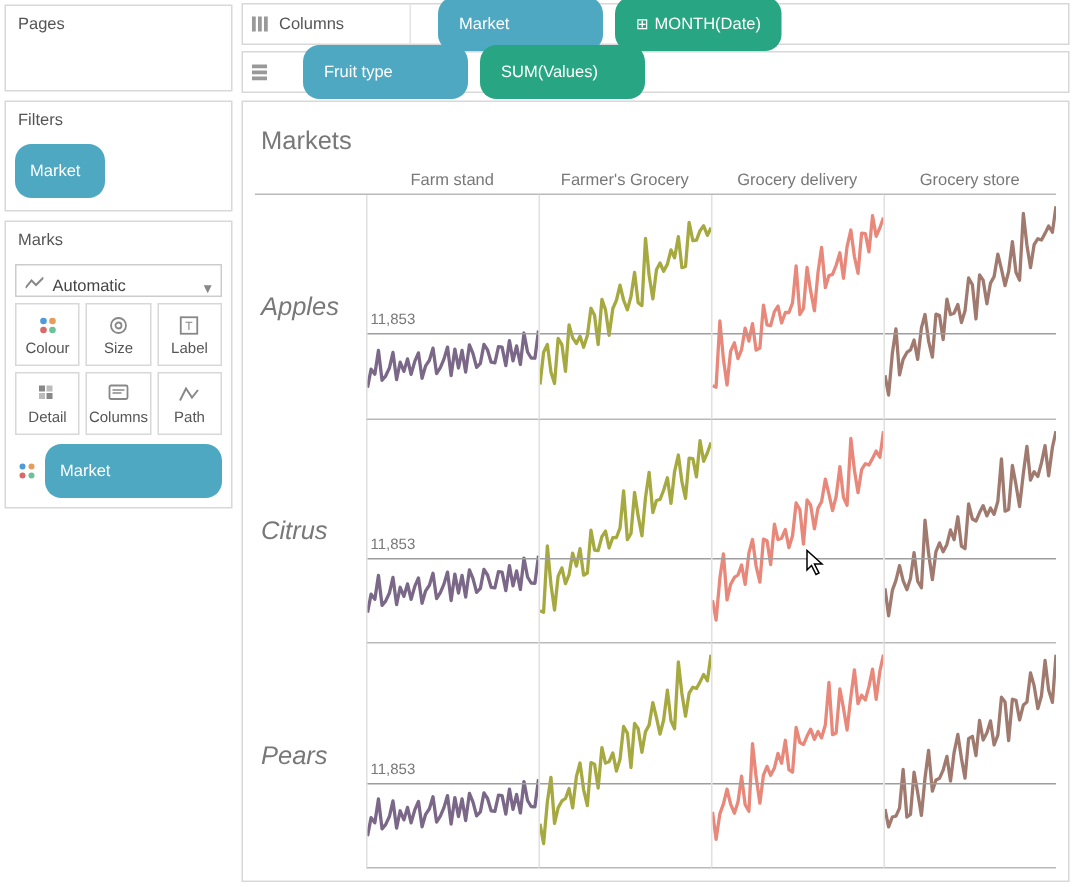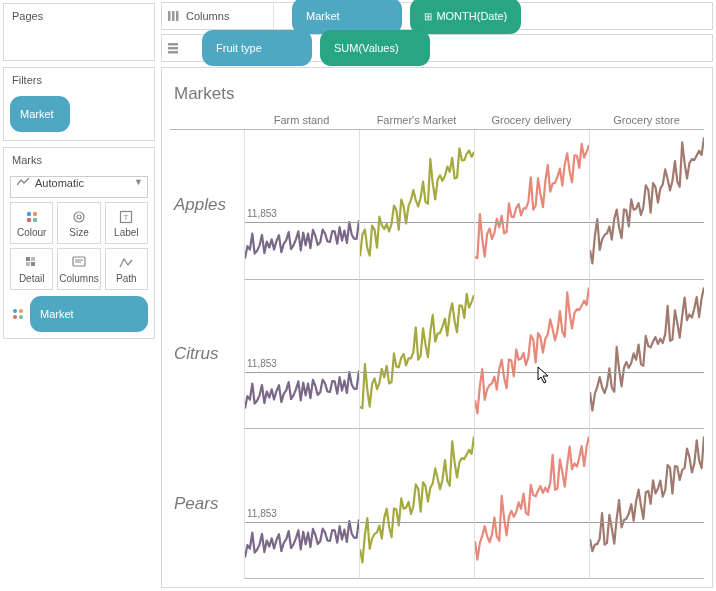--- a/index.html
+++ b/index.html
@@ -11,21 +11,21 @@
   .card-title { font-size: 11px; color: #555; padding: 6px 8px; }
   .pages-card { height: 58px; }
   .filters-card .card-title { border-bottom: 0; }
   .filters-body { padding: 4px 6px 8px 6px; }
   
   .pill { display: inline-flex; align-items: center; background: #4fa8c2; color: #fff; border-radius: 11px; padding: 2px 16px 2px 10px; font-size: 11px; height: 36px; cursor: pointer; }
   .pill.green { background: #28a583; }
   .pill.teal  { background: #4fa8c2; }
   
   .marks-card { }
-  .marks-select { margin: 4px 6px; border: 1px solid #ccc; height: 22px; display: flex; align-items: flex-start; padding: 0 6px; font-size: 11px; color: #444; position: relative; cursor: pointer; }
+  .marks-select { margin: 4px 6px; border: 1px solid #ccc; height: 22px; display: flex; align-items: flex-end; padding: 0 6px; font-size: 11px; color: #444; position: relative; cursor: pointer; }
   .marks-select .line-ico { margin-right: 6px; color: #888; }
   .marks-select .caret { position: absolute; right: 4px; color: #888; font-size: 9px; }
   .marks-grid { display: grid; grid-template-columns: repeat(3, 1fr); gap: 4px; padding: 0 6px; }
   .marks-cell { border: 1px solid #d8d8d8; height: 42px; display: flex; flex-direction: column; align-items: center; justify-content: center; gap: 2px; font-size: 10px; color: #555; cursor: pointer; }
   .marks-cell svg, .marks-cell .ico { width: 16px; height: 16px; display: block; }
   .marks-pillrow { display: flex; align-items: center; gap: 4px; padding: 6px; }
   .tiny-ico { width: 16px; height: 16px; display: inline-flex; align-items: center; justify-content: center; }
   
   
   .main { flex: 1; display: flex; flex-direction: column; border-left: 0; }
@@ -170,21 +170,21 @@
       <span class="pill teal">Fruit type</span>
       <span class="pill green">SUM(Values)</span>
     </span>
   </div>
 
   <div class="viz">
     <div class="viz-title">Markets</div>
     <div class="grid" id="chart-grid">
         <div class="corner"></div>
         <div class="colhdr">Farm stand</div>
-        <div class="colhdr">Farmer's Market</div>
+        <div class="colhdr">Farmer's Grocery</div>
         <div class="colhdr">Grocery delivery</div>
         <div class="colhdr">Grocery store</div>
         <div class="rowhdr">Apples</div>
         <div class="cell">
           <svg viewBox="0 0 100 100" preserveAspectRatio="none">
             <path d="M0.0 86.4 L2.1 78.1 L4.3 80.4 L6.4 69.7 L8.5 83.1 L10.6 81.2 L12.8 77.6 L14.9 70.6 L17.0 82.8 L19.1 75.0 L21.3 79.1 L23.4 73.5 L25.5 80.4 L27.7 74.5 L29.8 70.8 L31.9 82.2 L34.0 76.6 L36.2 74.1 L38.3 68.7 L40.4 80.1 L42.6 77.4 L44.7 73.6 L46.8 68.2 L48.9 81.0 L51.1 69.1 L53.2 77.6 L55.3 69.7 L57.4 79.4 L59.6 67.2 L61.7 71.1 L63.8 77.3 L66.0 75.5 L68.1 67.0 L70.2 69.5 L72.3 75.0 L74.5 75.3 L76.6 68.0 L78.7 68.2 L80.9 76.5 L83.0 65.3 L85.1 74.4 L87.2 67.7 L89.4 76.0 L91.5 61.9 L93.6 70.4 L95.7 73.1 L97.9 73.2 L100.0 60.8 " fill="none" stroke="#7b6888" stroke-width="2.2" vector-effect="non-scaling-stroke" stroke-linejoin="round"></path>
           </svg>
           <div class="refline"></div>
           <div class="reflabel">11,853</div>
         </div>

